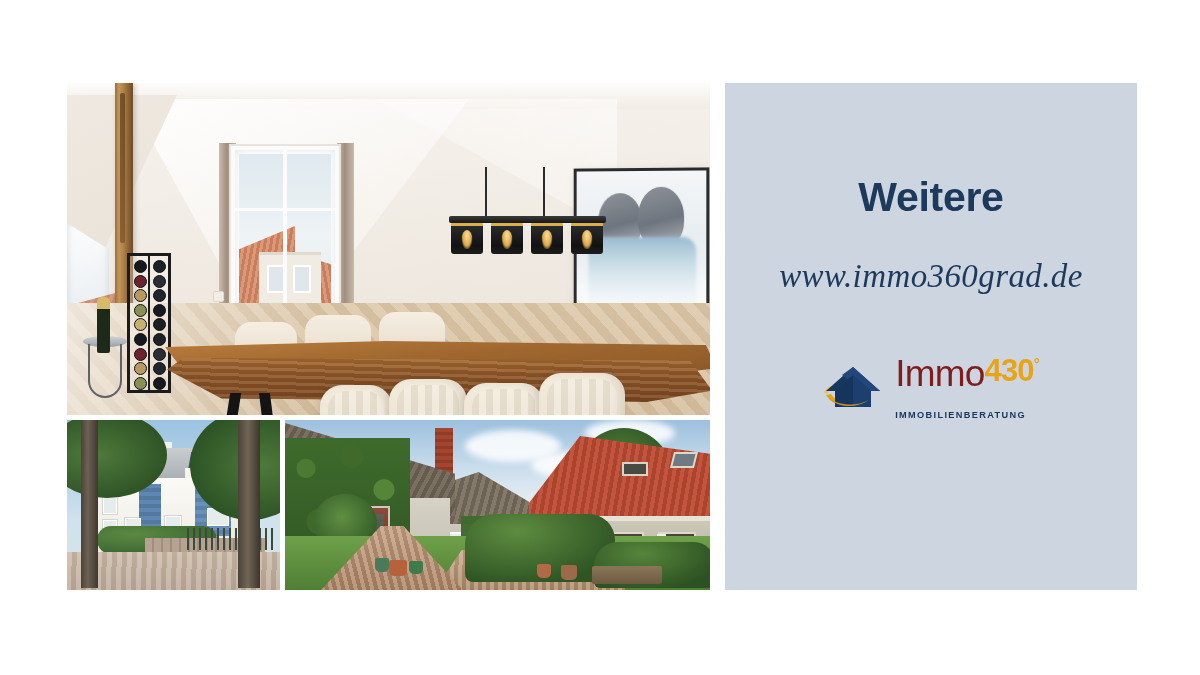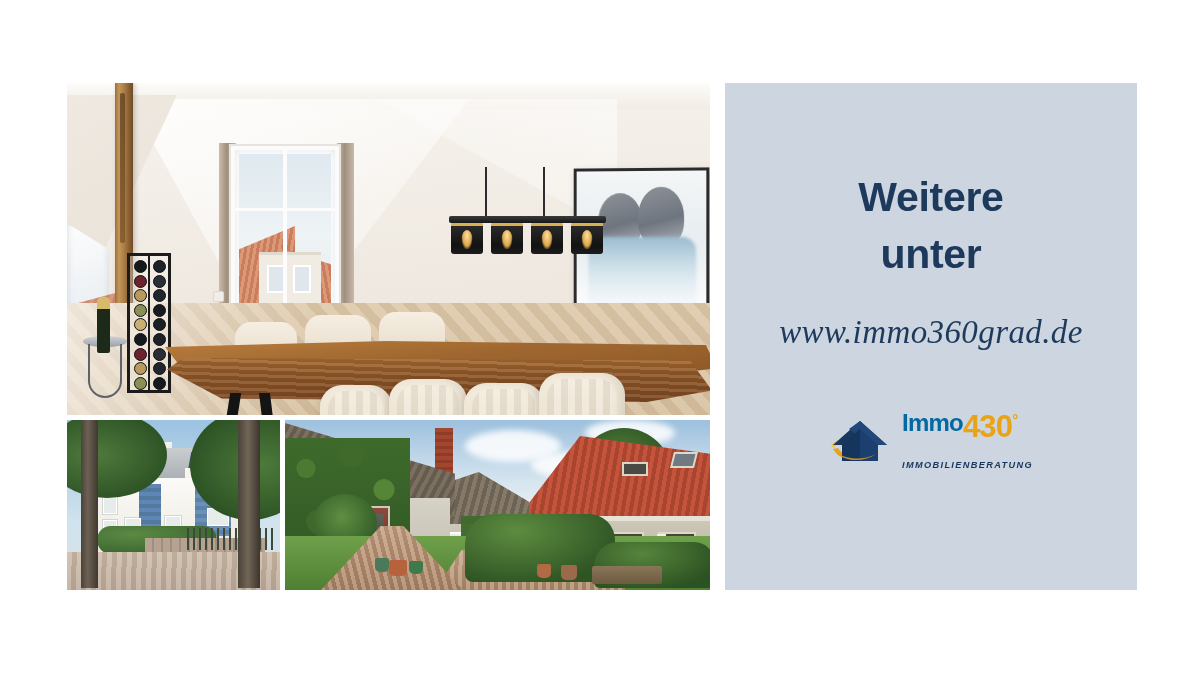--- a/index.html
+++ b/index.html
@@ -534,25 +534,25 @@
   .url {
     margin-top:32px; width:100%; text-align:center;
     color:#1d3a5c; font-family:"Liberation Serif", serif;
     font-style:italic; font-size:33px; letter-spacing:.4px;
   }
   
   .logo { margin-top:60px; display:flex; align-items:center; gap:11px; }
   .logo-mark { position:relative; width:62px; height:52px; }
   .logo-text { display:flex; flex-direction:column; align-items:flex-start; }
   .logo-word { display:flex; align-items:flex-start; line-height:1; }
-  .logo-immo { color:#0369a1; font-weight:bold; font-size:24px; letter-spacing:-.8px; }
+  .logo-immo { color:#7f1d1d; font-weight:normal; font-size:37px; letter-spacing:-.8px; }
   .logo-360 { color:#e8a317; font-weight:bold; font-size:31px; letter-spacing:-.8px; }
   .logo-deg { color:#e8a317; font-weight:bold; font-size:15px; margin-top:1px; }
   .logo-sub {
-    color:#17375e; font-size:9.2px; letter-spacing:1.35px; margin-top:18px; font-weight:bold;font-style:italic;
+    color:#17375e; font-size:9.2px; letter-spacing:1.35px; margin-top:18px; font-weight:bold;
   }
 </style>
 </head>
 <body>
 
 <div class="stage">
 
   <div class="photo" id="photo-interior">
     <div class="room">
       <div class="wall-main"></div>
@@ -743,21 +743,20 @@
       <div class="pot" style="left:90px;bottom:18px;width:14px;height:14px;background:#4a7a5a;"></div>
       <div class="pot" style="left:252px;bottom:12px;width:14px;height:14px;background:#b06a44;"></div>
       <div class="pot" style="left:276px;bottom:10px;width:16px;height:15px;background:#9c6a4a;"></div>
     </div>
   </div>
 
   <div id="info-panel">
 
     <div class="headline">
       <span>Weitere</span>
-      <span>unter</span>
     </div>
 
     <div class="url">www.immo360grad.de</div>
 
     <div class="logo">
       <div class="logo-mark">
         <svg viewBox="0 0 62 52" width="62" height="52" aria-hidden="true">
           <path d="M4 34 C10 45, 30 50, 46 42 C36 47, 16 44, 9 33 Z" fill="#e8a317"></path>
           <path d="M2 31 C6 24, 13 23, 18 27 C13 25, 8 27, 5 33 Z" fill="#f2c14e"></path>
           <path d="M31 6 L58 30 L49 30 L49 46 L13 46 L13 30 L4 30 Z" fill="#17375e"></path>

